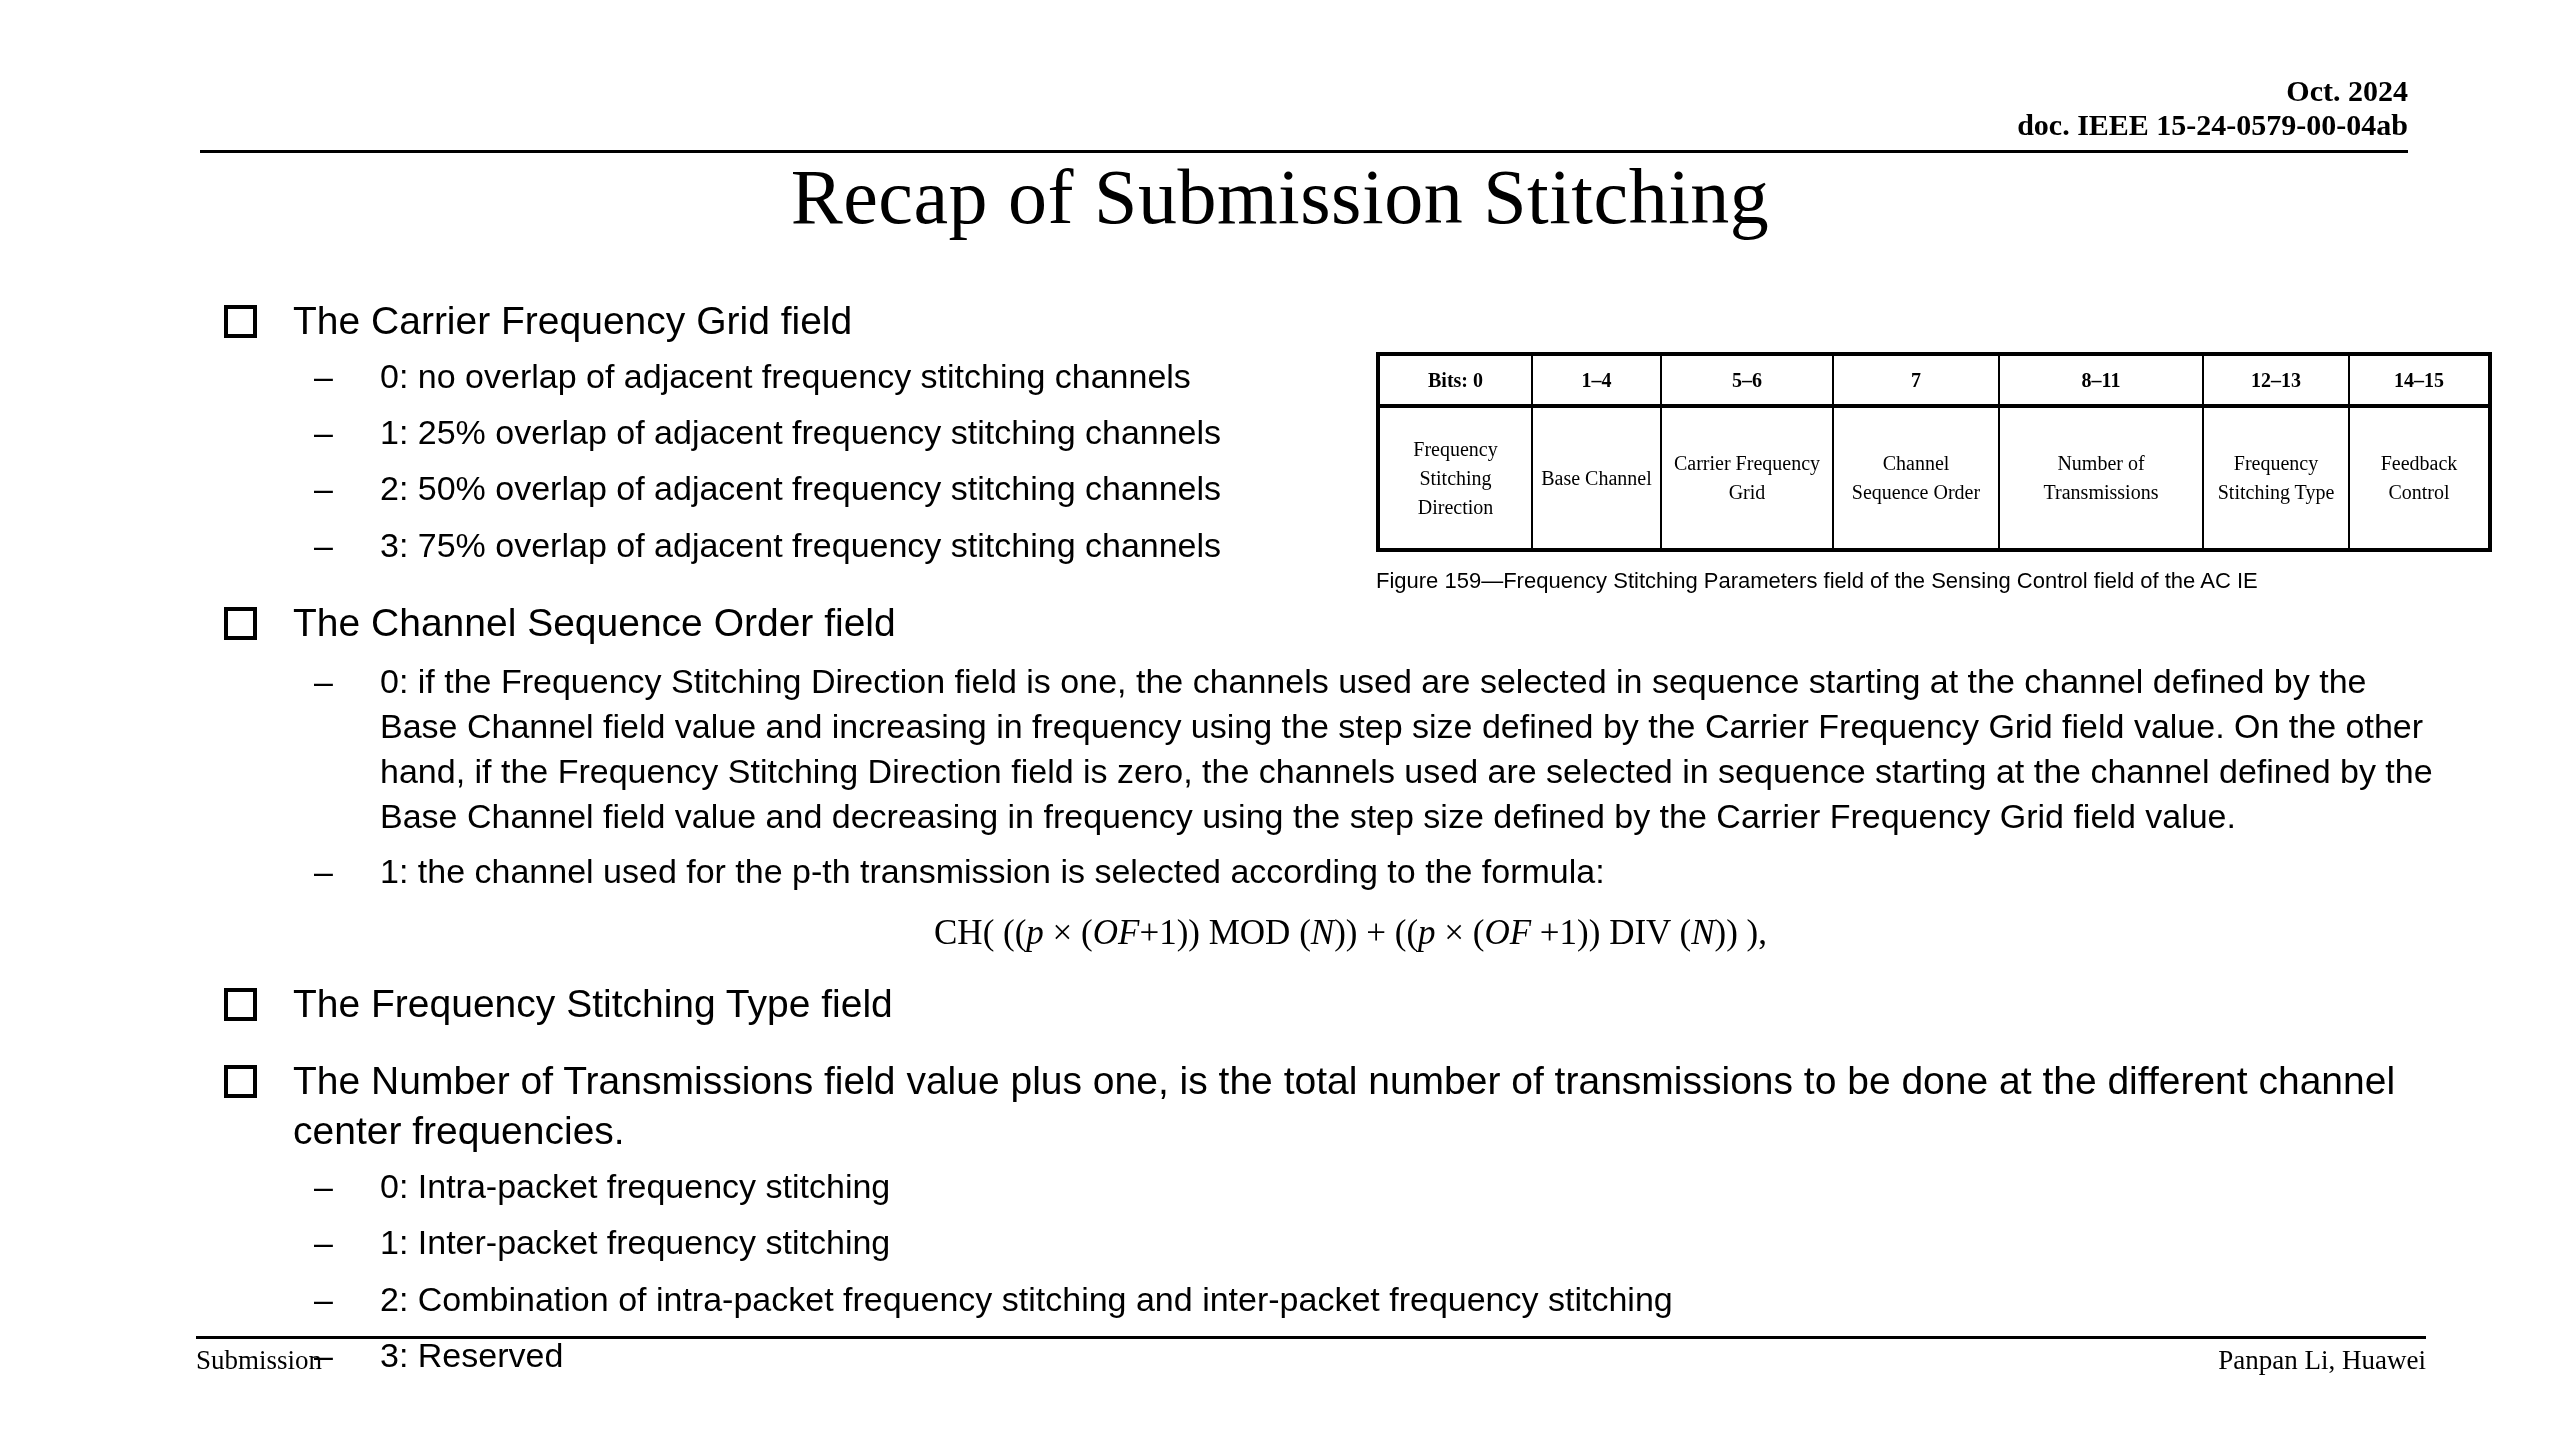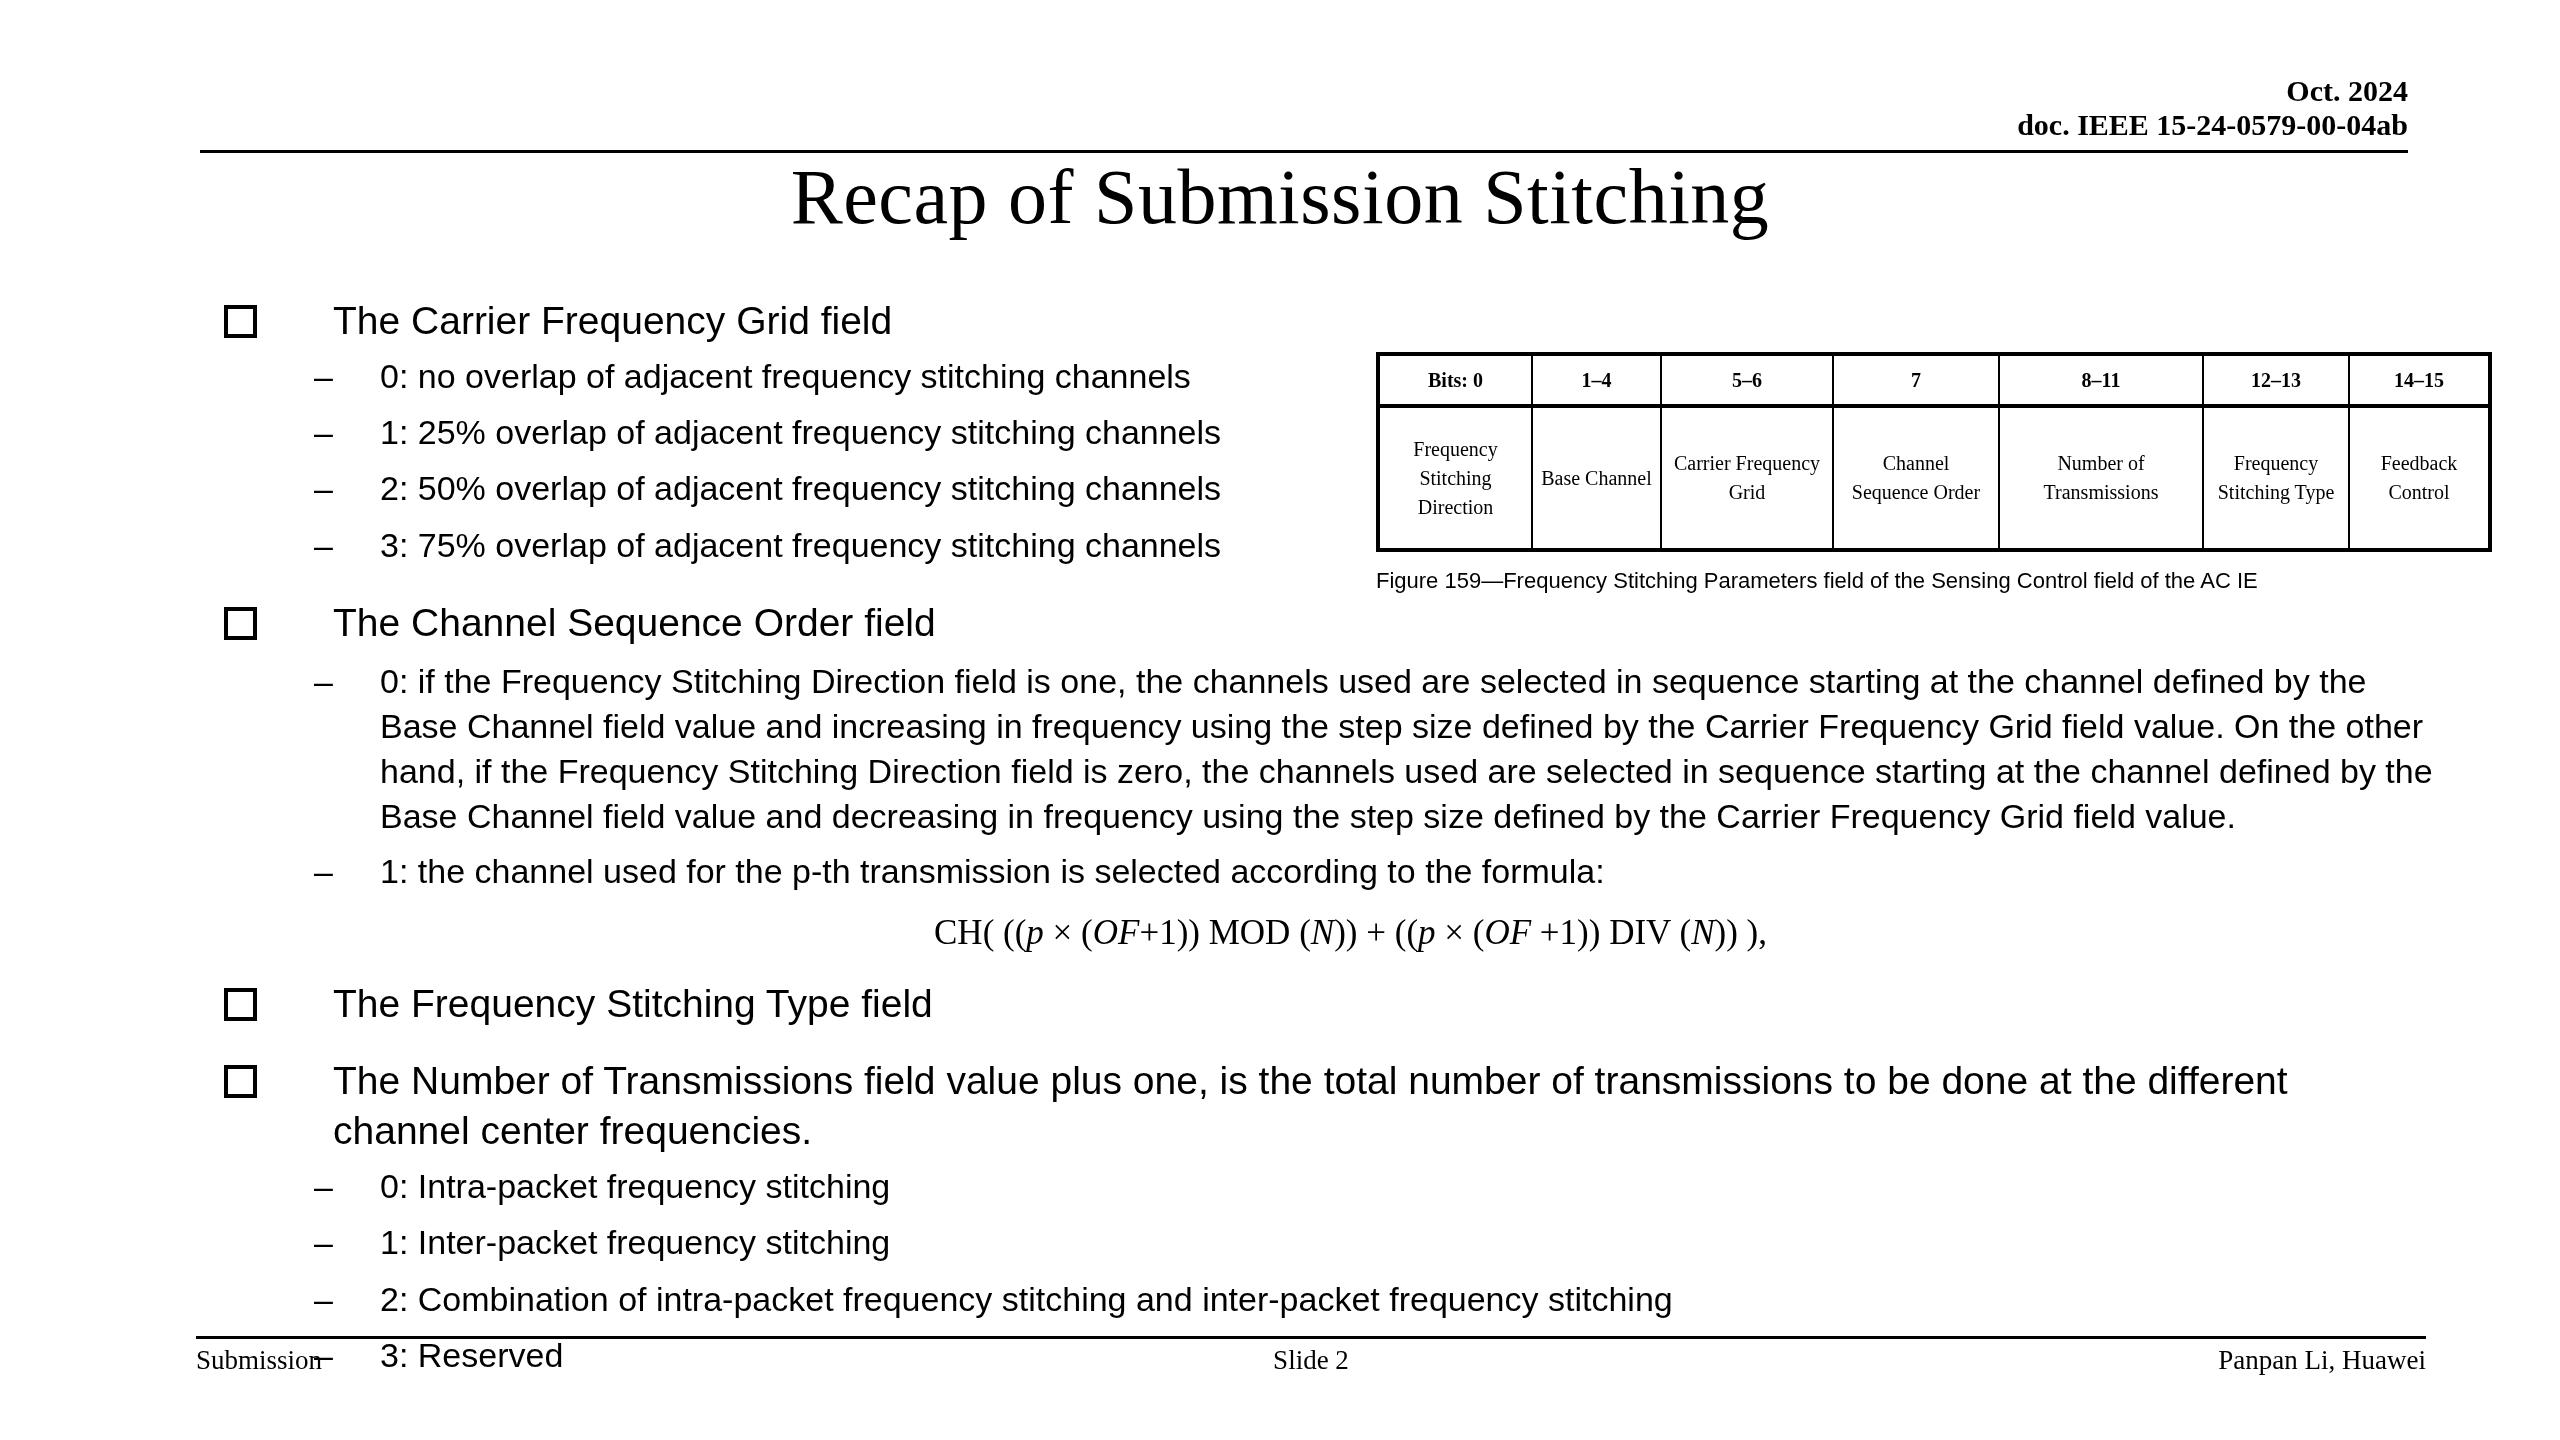--- a/index.html
+++ b/index.html
@@ -22,21 +22,21 @@
     position:absolute; left:0; top:152px; width:2560px;
     text-align:center; font-family:"Liberation Serif", serif;
     font-size:78px; font-weight:normal; letter-spacing:0.5px;
   }
 
   
   .main {
     position:absolute; left:220px; top:296px; width:2215px;
     font-family:"Liberation Sans", sans-serif;
   }
-  .l1 { display:flex; align-items:flex-start; font-size:39px; line-height:1.3; margin-top:26px;gap:40px; }
+  .l1 { display:flex; align-items:flex-start; font-size:39px; line-height:1.3; margin-top:26px; }
   .l1.first { margin-top:0; }
   .sq {
     flex:0 0 auto; width:25px; height:25px;
     border:4px solid #000; margin:9px 36px 0 4px; background:#fff;
   }
   .l1-text { flex:1 1 auto; }
   .l2 { display:flex; font-size:34px; line-height:1.6; margin-top:2px; }
   .dash { flex:0 0 66px; margin-left:94px; }
   .l2-text { flex:1 1 auto; }
   .l2.para { line-height:1.32; margin-top:10px; margin-bottom:6px; }
@@ -182,17 +182,16 @@
           <td>Frequency Stitching Type</td>
           <td>Feedback Control</td>
         </tr>
       </tbody>
     </table>
     <div class="caption">Figure 159—Frequency Stitching Parameters field of the Sensing Control field of the AC IE</div>
   </div>
 
   <div class="ftr">
     <span class="fl">Submission</span>
-    <span class="fc">Slide 2</span>
     <span class="fr">Panpan Li, Huawei</span>
   </div>
 
 </div>
 
 </body></html>

